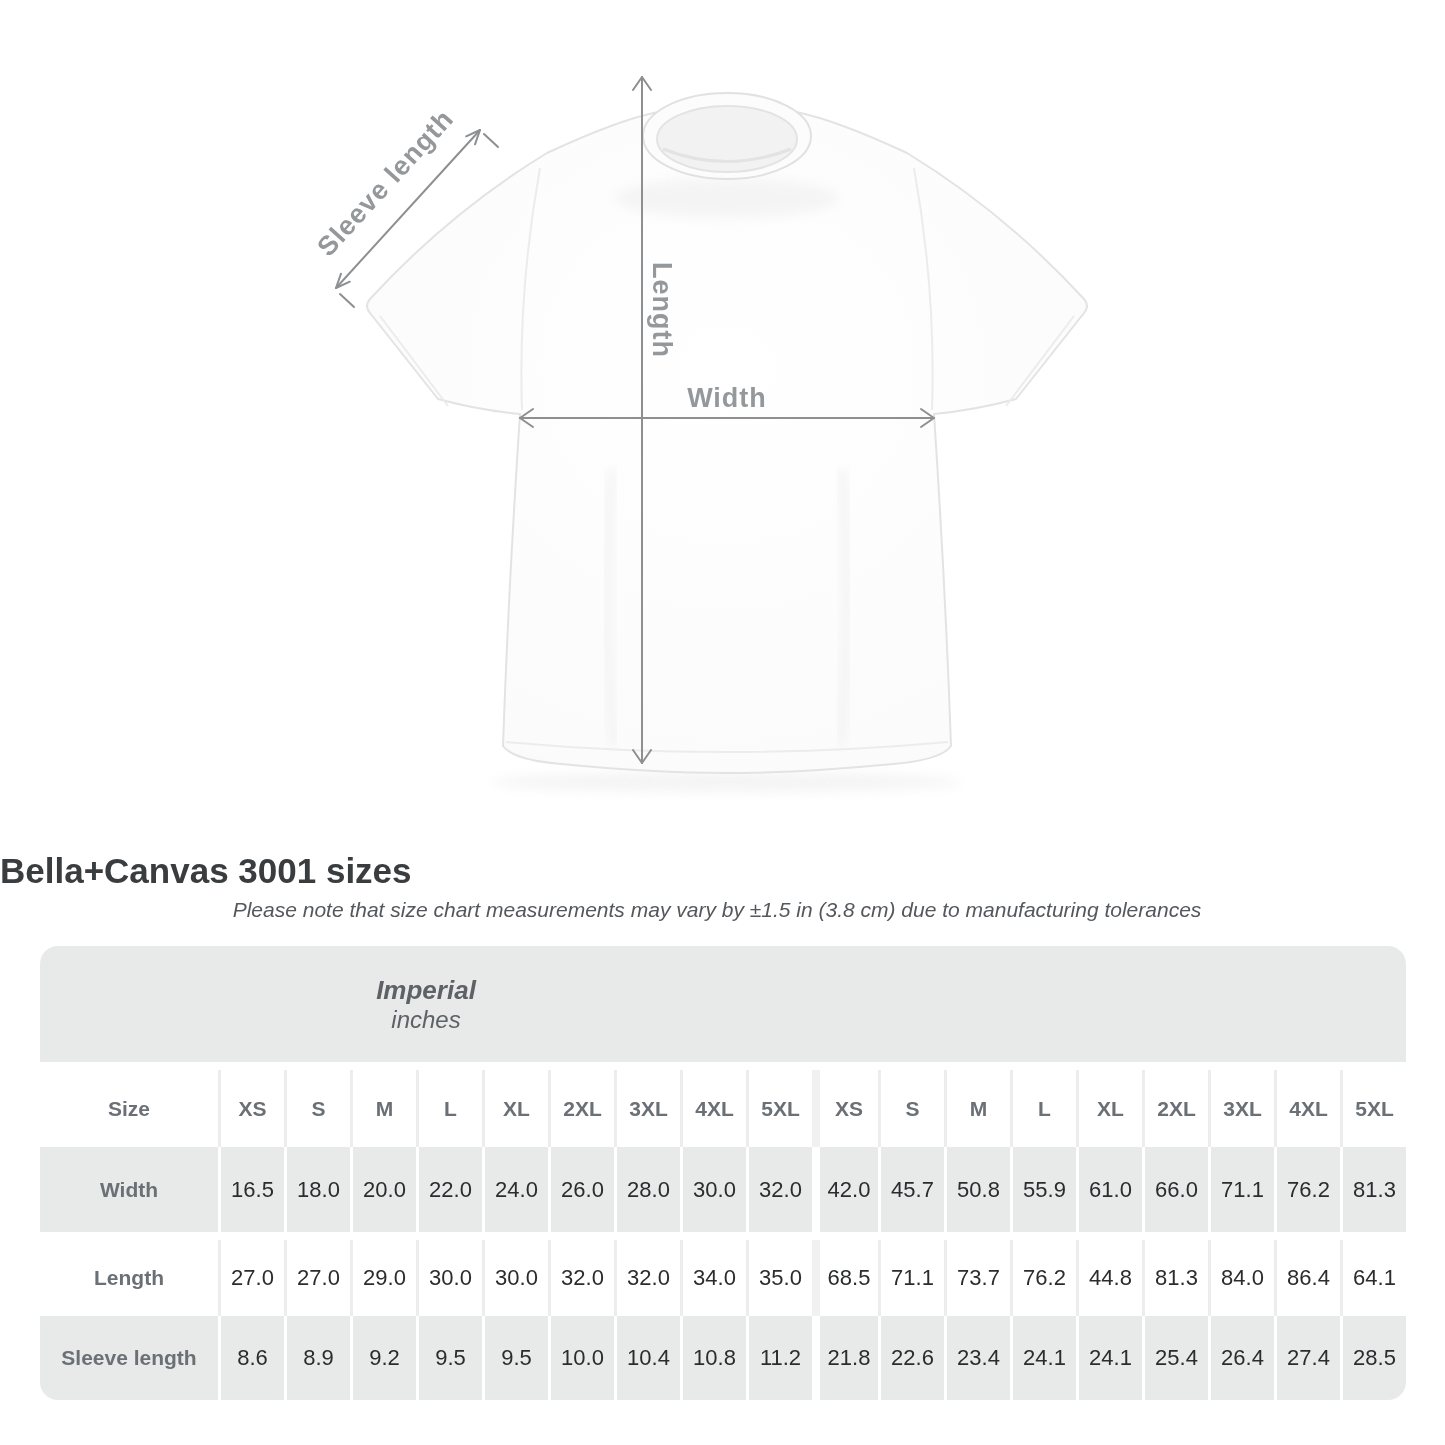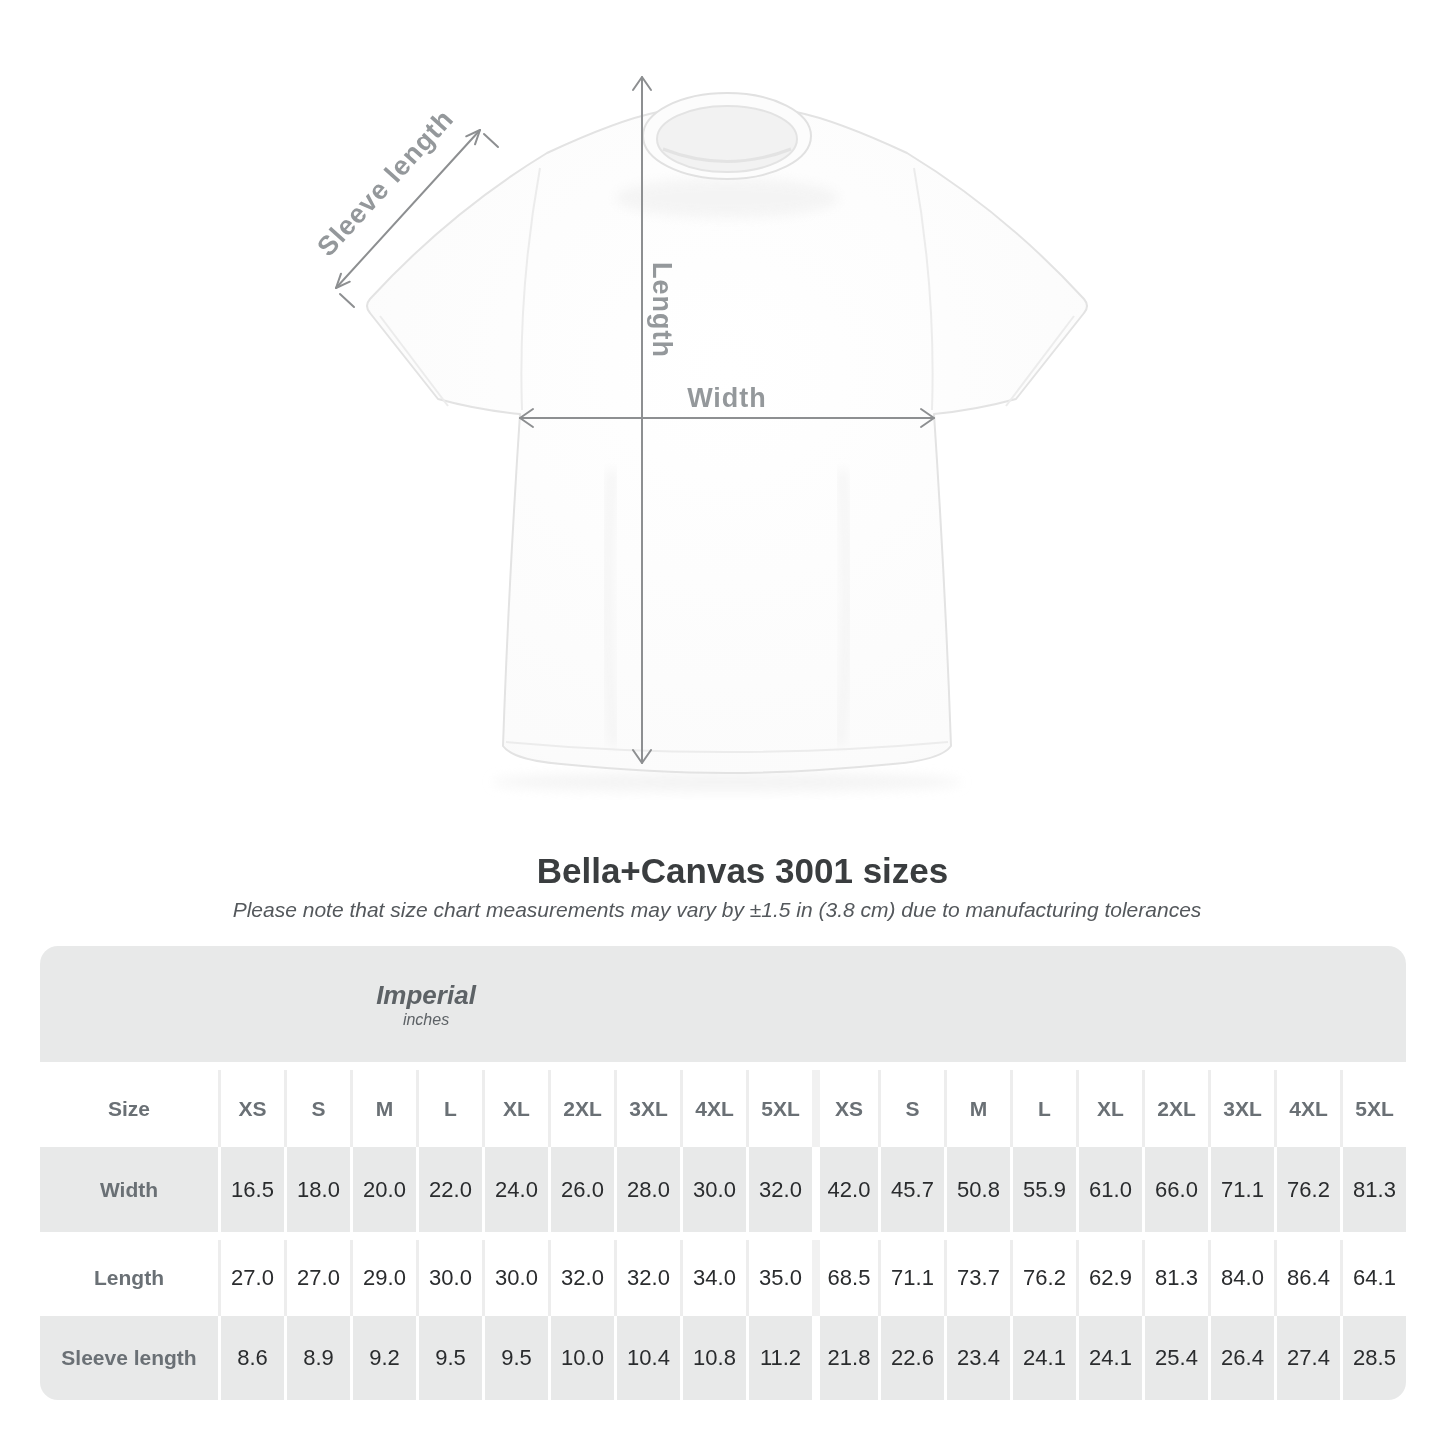--- a/index.html
+++ b/index.html
@@ -10,41 +10,41 @@
   }
   
   .diagram{position:relative;width:1445px;height:846px;}
   .diagram svg{display:block;}
   .dim-label{
     font-family:"Liberation Sans","DejaVu Sans",sans-serif;
     font-weight:bold;font-size:27px;fill:#94989b;letter-spacing:1px;
   }
   
   .page-title{
-    margin:6px 8px 0 0;text-align:center;
-    font-size:35px;line-height:38px;font-weight:bold;color:#3a3d3f;padding-left:48px;
+    margin:6px 8px 0 0;text-align:left;
+    font-size:35px;line-height:38px;font-weight:bold;color:#3a3d3f;
   }
   .page-note{
     margin:7px 11px 0 0;text-align:center;
     font-size:21px;line-height:26px;font-style:italic;color:#54585c;
   }
   
   .size-table{
     width:1366px;margin:23px 39px 0 40px;
     border-radius:18px;overflow:hidden;background:#ffffff;
   }
   .band{
     height:116px;background:#e8e9e9;
     display:grid;grid-template-columns:178px repeat(18,1fr);
   }
   .unit-group{display:flex;flex-direction:column;align-items:center;justify-content:center;}
   .g-imperial{grid-column:1/11;}
   .g-metric{grid-column:11/20;}
   .unit-name{font-size:26px;font-weight:bold;font-style:italic;color:#5d6266;}
-  .unit-sub{font-size:16px;font-style:italic;color:#5d6266;}
+  .unit-sub{font-size:24px;font-style:italic;color:#5d6266;}
   .t-row{display:grid;grid-template-columns:178px repeat(18,1fr);}
   .h85{height:85px;}
   .h84{height:84px;}
   .cell{
     display:flex;align-items:center;justify-content:center;
     border-left:3px solid transparent;box-sizing:border-box;
   }
   .t-row .cell:first-child{border-left:none;}
   .cell.half{border-left-width:8px;}
   .row-white{background:#ffffff;}
@@ -199,21 +199,21 @@
     <div class="cell val">30.0</div>
     <div class="cell val">30.0</div>
     <div class="cell val">32.0</div>
     <div class="cell val">32.0</div>
     <div class="cell val">34.0</div>
     <div class="cell val">35.0</div>
     <div class="cell val half">68.5</div>
     <div class="cell val">71.1</div>
     <div class="cell val">73.7</div>
     <div class="cell val">76.2</div>
-    <div class="cell val">62.9</div>
+    <div class="cell val">44.8</div>
     <div class="cell val">81.3</div>
     <div class="cell val">84.0</div>
     <div class="cell val">86.4</div>
     <div class="cell val">64.1</div>
   </div>
 
   <div class="t-row row-gray h84">
     <div class="cell rowlab">Sleeve length</div>
     <div class="cell val">8.6</div>
     <div class="cell val">8.9</div>

